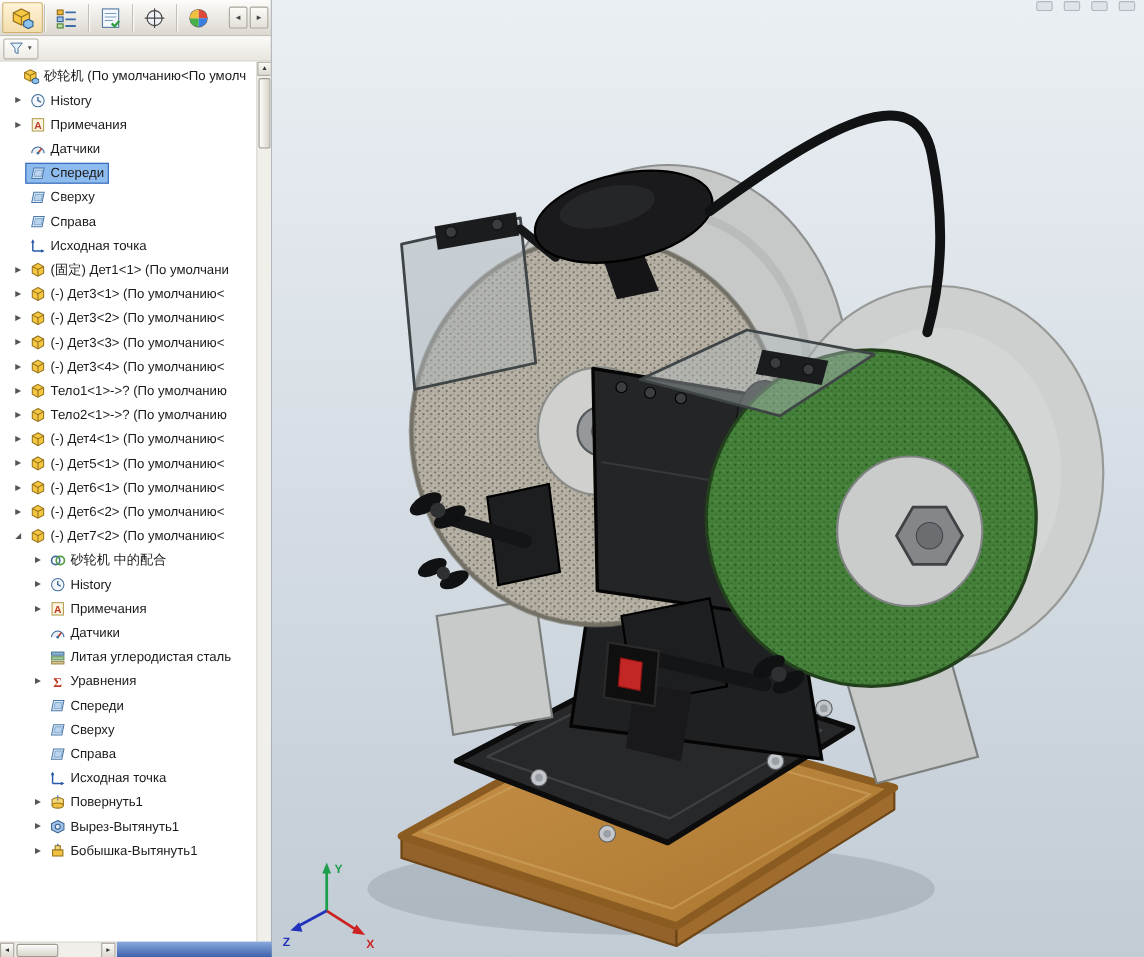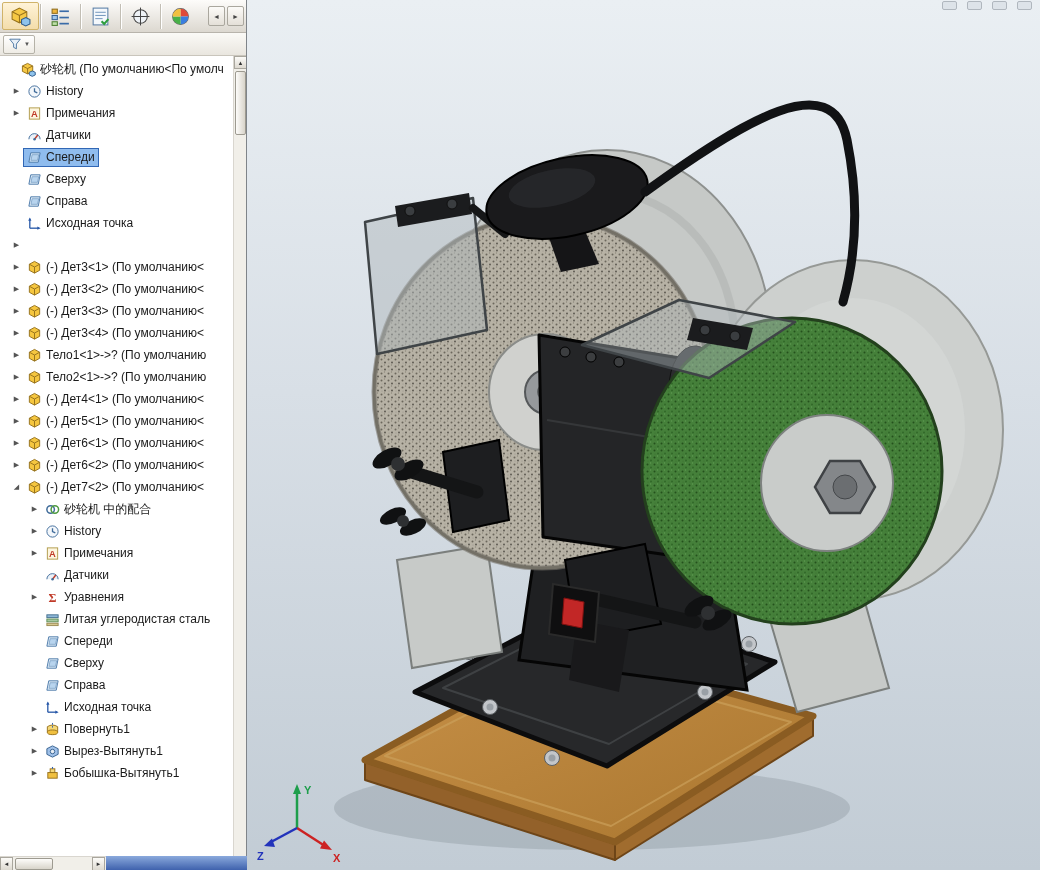--- a/index.html
+++ b/index.html
@@ -287,20 +287,26 @@
     <span class="expand-arrow"></span>
     <span class="row-inner">
       <svg class="tree-icon" viewBox="0 0 16 16">
                 <use href="#sym-origin"></use>
               </svg>
       <span class="tree-label">Исходная точка</span>
     </span>
   </div>
           <div class="tree-row depth-1">
     <span class="expand-arrow">▶</span>
+    <span class="row-inner">
+      <svg class="tree-icon" viewBox="0 0 16 16">
+                <use href="#sym-part"></use>
+              </svg>
+      <span class="tree-label">(固定) Дет1&lt;1&gt; (По умолчани</span>
+    </span>
   </div>
           <div class="tree-row depth-1">
     <span class="expand-arrow">▶</span>
     <span class="row-inner">
       <svg class="tree-icon" viewBox="0 0 16 16">
                 <use href="#sym-part"></use>
               </svg>
       <span class="tree-label">(-) Дет3&lt;1&gt; (По умолчанию&lt;</span>
     </span>
   </div>
@@ -424,35 +430,35 @@
           <div class="tree-row depth-2">
     <span class="expand-arrow"></span>
     <span class="row-inner">
       <svg class="tree-icon" viewBox="0 0 16 16">
                 <use href="#sym-sensors"></use>
               </svg>
       <span class="tree-label">Датчики</span>
     </span>
   </div>
           <div class="tree-row depth-2">
+    <span class="expand-arrow"></span>
+    <span class="row-inner">
+      <svg class="tree-icon" viewBox="0 0 16 16">
+                <use href="#sym-material"></use>
+              </svg>
+      <span class="tree-label">Литая углеродистая сталь</span>
+    </span>
+  </div>
+          <div class="tree-row depth-2">
     <span class="expand-arrow">▶</span>
     <span class="row-inner">
       <svg class="tree-icon" viewBox="0 0 16 16">
                 <use href="#sym-equations"></use>
               </svg>
       <span class="tree-label">Уравнения</span>
-    </span>
-  </div>
-          <div class="tree-row depth-2">
-    <span class="expand-arrow"></span>
-    <span class="row-inner">
-      <svg class="tree-icon" viewBox="0 0 16 16">
-                <use href="#sym-material"></use>
-              </svg>
-      <span class="tree-label">Литая углеродистая сталь</span>
     </span>
   </div>
           <div class="tree-row depth-2">
     <span class="expand-arrow"></span>
     <span class="row-inner">
       <svg class="tree-icon" viewBox="0 0 16 16">
                 <use href="#sym-plane"></use>
               </svg>
       <span class="tree-label">Спереди</span>
     </span>

